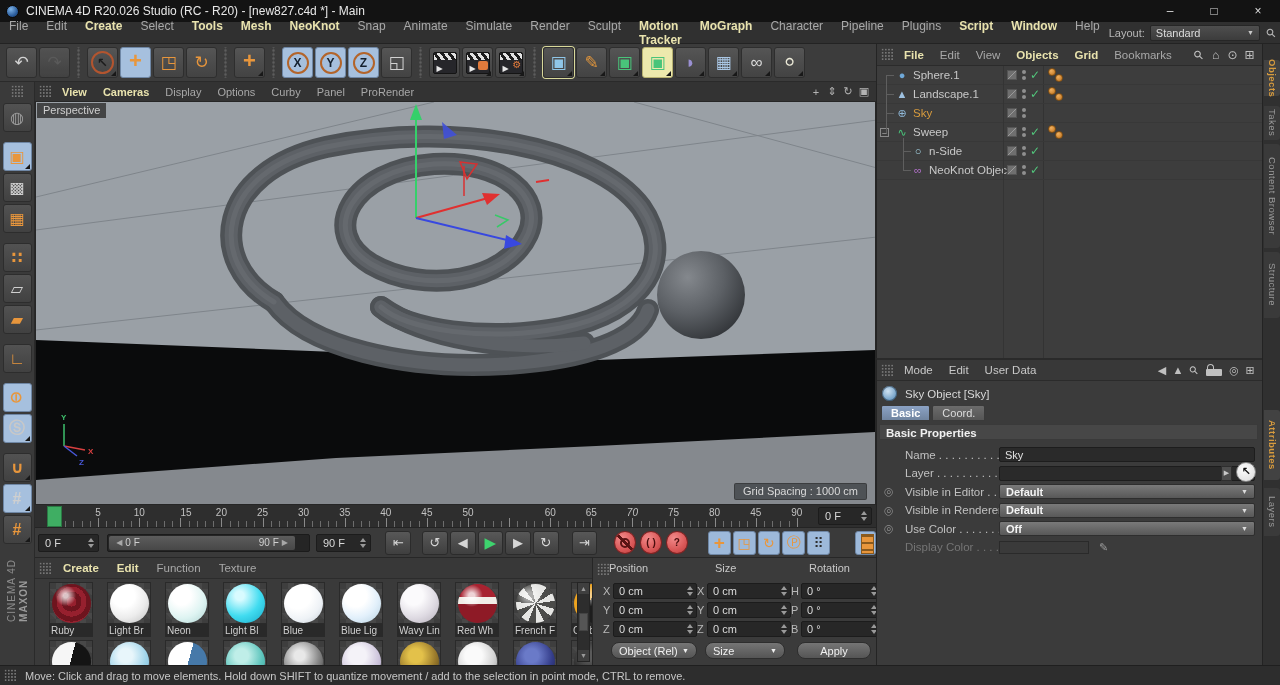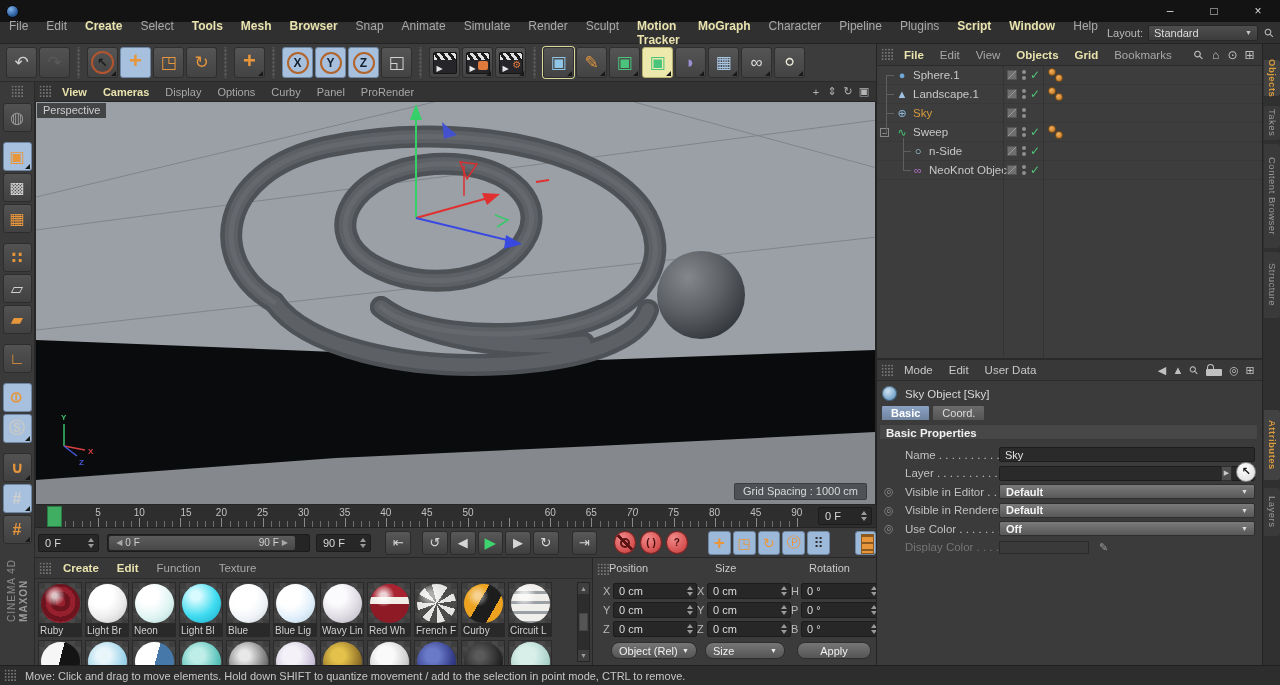--- a/index.html
+++ b/index.html
@@ -132,21 +132,21 @@
     background-image:linear-gradient(180deg,#8a5a1e 0 2px, transparent 2px 7px, #8a5a1e 7px 9px, transparent 9px 14px, #8a5a1e 14px 16px, transparent 16px); }
 
   
   #matpanel { position:absolute; left:35px; top:558px; width:558px; height:107px; background:#3a3a3a;
     border-right:1px solid #262626; overflow:hidden; }
   #matmenu { height:21px; display:flex; align-items:center; font-size:11.5px; padding-left:4px;
     background:#383838; border-bottom:1px solid #2c2c2c; }
   #matmenu .mi { padding:0 9px; }
   #matrows { position:absolute; left:3px; top:24px; width:540px; }
   .matrow { display:flex; gap:3px; margin-bottom:3px; }
-  .matcell { width:44px; flex:0 0 auto; }
+  .matcell { width:44px; flex:0 0 auto;margin-left:11px; }
   .matthumb { width:44px; height:42px; position:relative; background:#3e3e3e;
     background-image:linear-gradient(45deg,#52525230 25%,transparent 25%,transparent 75%,#52525280 75%),
       linear-gradient(45deg,#52525280 25%,transparent 25%,transparent 75%,#52525280 75%);
     background-size:12px 12px; background-position:0 0,6px 6px; border:1px solid #2a2a2a; }
   .matball { position:absolute; left:2px; top:1px; width:39px; height:39px; border-radius:50%; }
   .matlabel { height:13px; background:rgba(34,34,34,.7); color:#cfcfcf; font-size:10px; line-height:13px;
     padding-left:2px; white-space:nowrap; overflow:hidden; }
   #matscroll { position:absolute; right:2px; top:24px; width:13px; height:80px; background:#2d2d2d; border:1px solid #242424; }
   #matscroll .sarr { height:11px; display:flex; align-items:center; justify-content:center; color:#9a9a9a; font-size:7px; background:#3f3f3f; }
   #matscroll .sarr.bot { position:absolute; bottom:0; left:0; right:0; }
@@ -247,36 +247,37 @@
     border-top:1px solid #1f1f1f; display:flex; align-items:center; color:#c6c6c6; font-size:11px; }
   #statusbar .grip { margin:0 8px 0 4px; }
 </style>
 </head>
 <body>
 
 <div id="app">
 
   <div id="titlebar">
     <div id="appicon"></div>
+    <span>CINEMA 4D R20.026 Studio (RC - R20) - [new827.c4d *] - Main</span>
     <div id="wincontrols">
         <div class="winbtn">–</div>
         <div class="winbtn">□</div>
         <div class="winbtn">×</div>
       </div>
   </div>
 
   <div id="menubar">
     <div id="mainmenus" style="display:flex">
         <span class="mi">File</span>
         <span class="mi">Edit</span>
         <span class="mi bright">Create</span>
         <span class="mi">Select</span>
         <span class="mi bright">Tools</span>
         <span class="mi bright">Mesh</span>
-        <span class="mi bright">Browser</span>
+        <span class="mi bright">NeoKnot</span>
         <span class="mi">Snap</span>
         <span class="mi">Animate</span>
         <span class="mi">Simulate</span>
         <span class="mi">Render</span>
         <span class="mi">Sculpt</span>
         <span class="mi bright">Motion Tracker</span>
         <span class="mi bright">MoGraph</span>
         <span class="mi">Character</span>
         <span class="mi">Pipeline</span>
         <span class="mi">Plugins</span>

